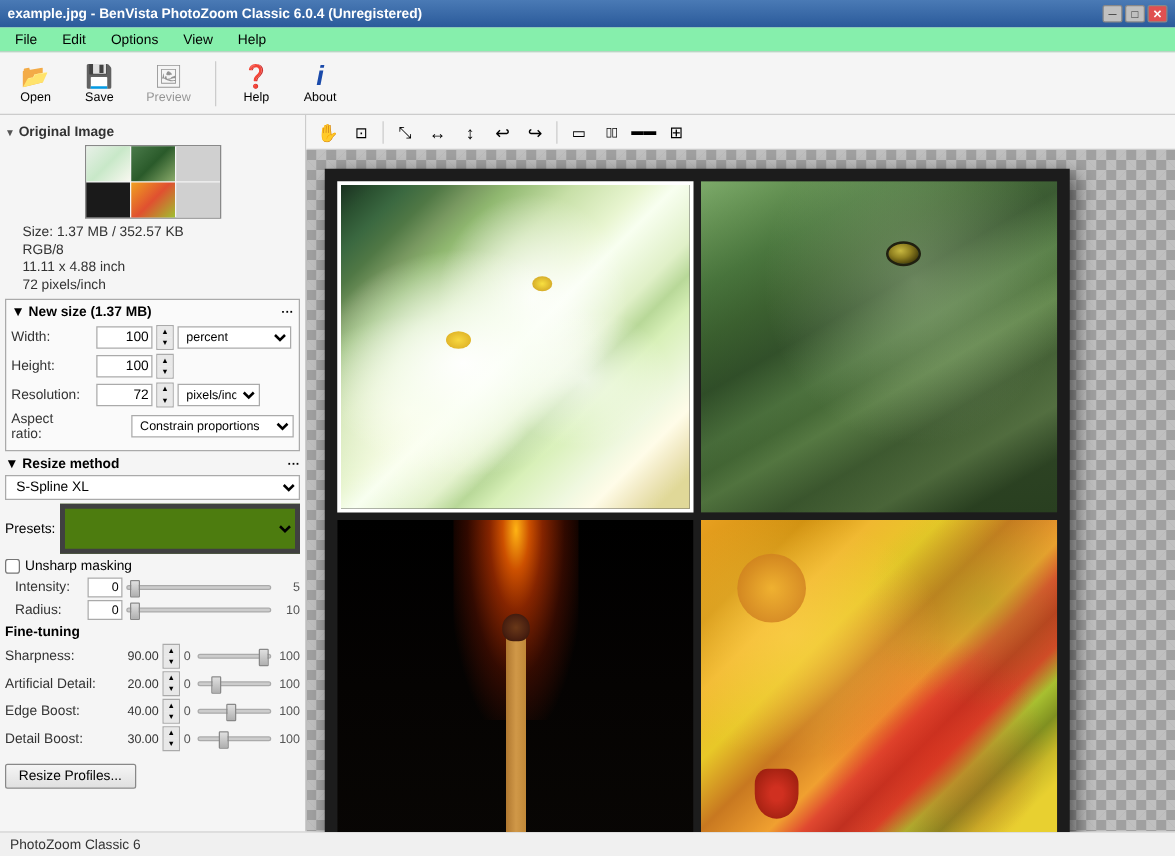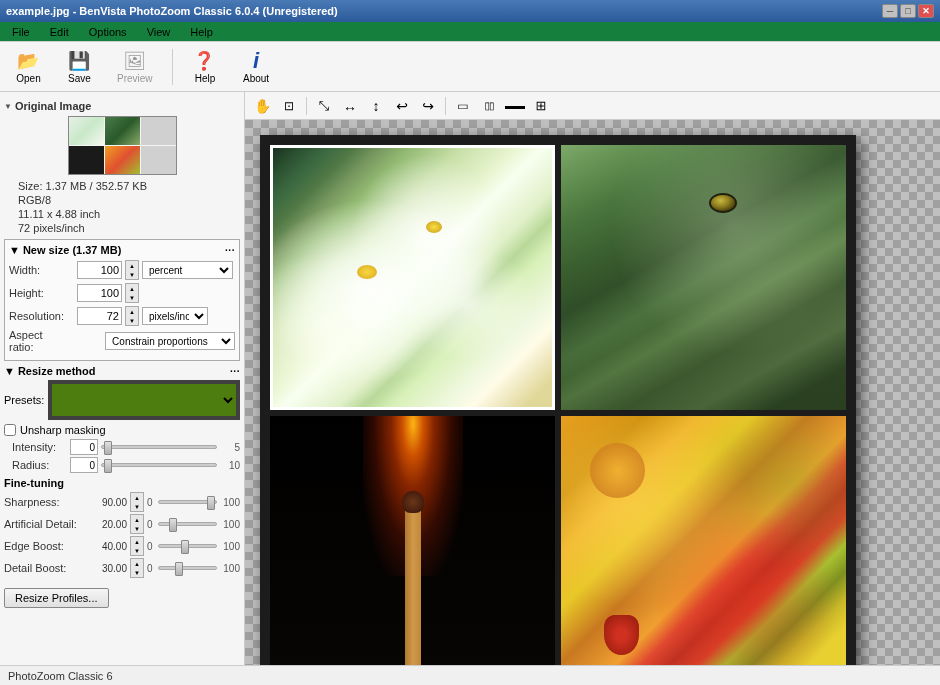--- a/index.html
+++ b/index.html
@@ -25,21 +25,21 @@
       border-radius: 2px;
       font-size: 9px;
       display: flex; align-items: center; justify-content: center;
       cursor: pointer;
       color: #333;
     }
     .title-btn.close { background: #e05050; color: white; }
 
     
     .menu-bar {
-      background: #15803d;
+      background: #86efac;
       border-bottom: 1px solid #ccc;
       height: 20px;
       display: flex;
       align-items: center;
       padding: 0 4px;
       gap: 4px;
     }
     .menu-item {
       padding: 2px 8px;
       font-size: 11px;
@@ -493,20 +493,27 @@
 
     
     <div class="resize-method-section">
       <div class="method-header">
         <div style="display:flex;align-items:center;gap:3px;">
           <span class="arrow">▼</span>
           <span>Resize method</span>
         </div>
         <span style="font-size:10px;cursor:pointer;">···</span>
       </div>
+      <select class="method-select">
+        <option>S-Spline XL</option>
+        <option>S-Spline Max</option>
+        <option>S-Spline</option>
+        <option>Lanczos</option>
+        <option>Bicubic</option>
+      </select>
       <div class="presets-row">
         <span>Presets:</span>
         <select class="presets-select">
           <option>Generic *</option>
           <option>Generic</option>
           <option>Photo</option>
           <option>Illustration</option>
         </select>
       </div>
     </div>

